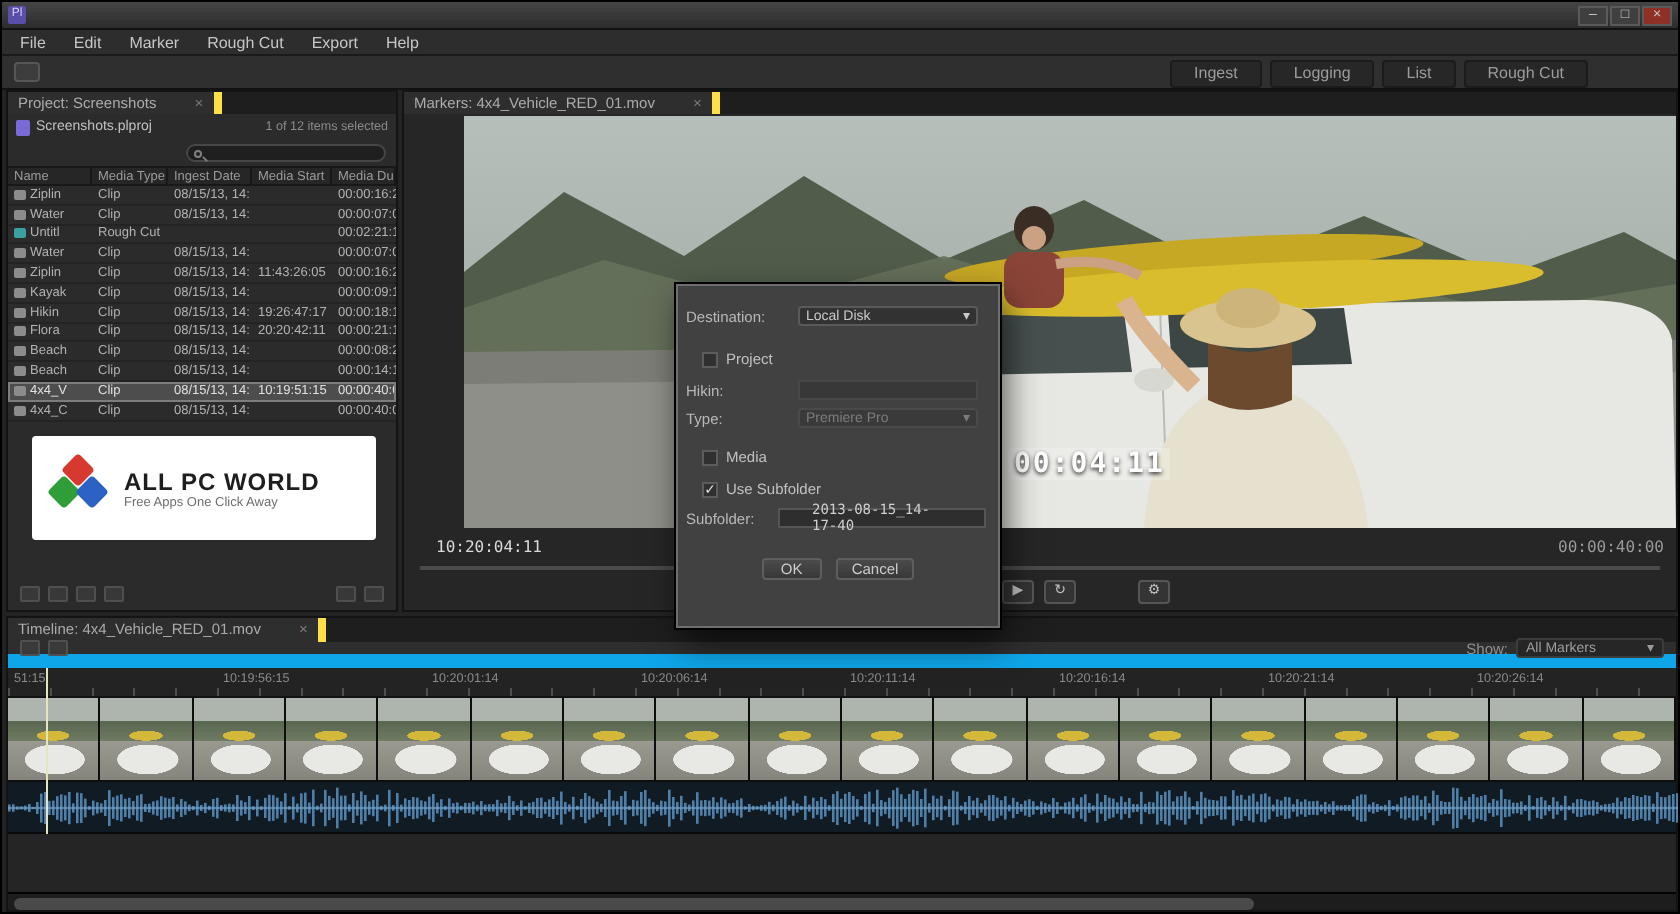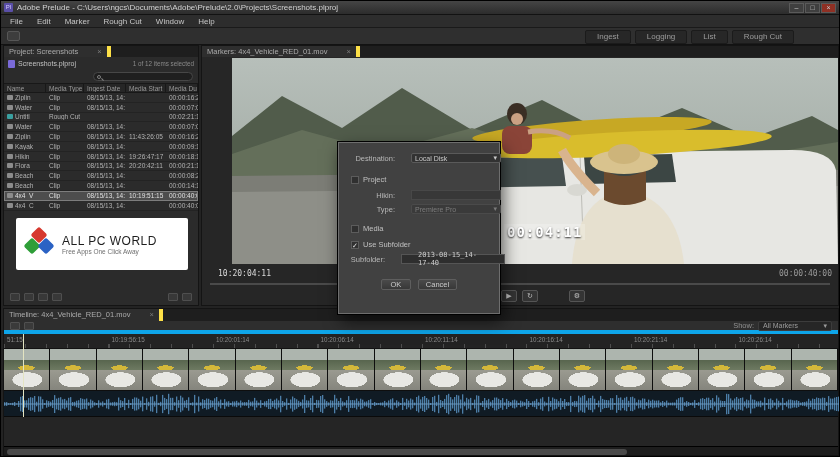--- a/index.html
+++ b/index.html
@@ -47,21 +47,21 @@
   .clip-icon{width:6px;height:5px;background:#8c8c8c;border-radius:1px;flex:none}
   .clip-icon.roughcut{background:#3aa0a0}
   .grid-row.selected .cell{color:#e0e0e0}
 
   .watermark{position:absolute;left:12px;top:172px;width:172px;height:52px;background:#fff;border-radius:2px;display:flex;align-items:center;padding:0 8px;gap:8px;z-index:3}
   .wm-logo{position:relative;width:30px;height:30px;flex:none}
   .wm-sq{position:absolute;width:12px;height:12px;transform:rotate(45deg);border-radius:2px}
   .wm-sq.red{left:9px;top:0}
   .wm-sq.green{left:2px;top:11px}
   .wm-sq.blue{left:16px;top:11px}
-  .wm-t1{font-size:12px;font-weight:normal;color:#1e1e1e;letter-spacing:.5px;line-height:14px}
+  .wm-t1{font-size:12px;font-weight:bold;color:#1e1e1e;letter-spacing:.5px;line-height:14px}
   .wm-t2{font-size:6.5px;color:#6e6e6e}
   .proj-bottom{position:absolute;left:0;bottom:3px;width:100%;height:11px;display:flex;align-items:center;gap:4px;padding:0 6px}
   .pb-icon{width:10px;height:8px;background:#383838;border:1px solid #4f4f4f;border-radius:1px}
   .pb-spacer{flex:1}
 
   
   .monitor{left:200px;top:44px;width:638px;height:261px;background:#262626}
   .video{position:absolute;left:30px;top:12px;width:606px;height:206px;background:#6d756c;overflow:hidden}
   .video svg{display:block;width:100%;height:100%}
   .vid-tc{position:absolute;left:272px;top:166px;font-family:"DejaVu Sans Mono",monospace;font-size:14px;font-weight:bold;color:#fff;background:rgba(255,255,255,.22);padding:0 3px;text-shadow:0 1px 2px rgba(0,0,0,.8);letter-spacing:1px}
@@ -70,21 +70,21 @@
   .mon-scrub{position:absolute;left:8px;top:237px;width:calc(100% - 16px);height:2px;background:#4a4a4a}
   .scrub-ph{position:absolute;left:32%;top:-2px;width:5px;height:6px;background:#c8c8c8;border-radius:1px}
   .transport{position:absolute;left:0;top:242px;width:100%;height:16px;display:flex;align-items:center;justify-content:center;gap:5px}
   .tr-btn{min-width:16px;height:12px;background:#343434;border:1px solid #555;border-radius:2px;color:#c0c0c0;font-size:7px;line-height:10px;text-align:center;padding:0 2px}
   .tr-btn.play{min-width:20px;font-size:8px}
   .tr-btn.settings{margin-left:26px}
 
   
   .timeline{left:2px;top:307px;width:836px;height:148px}
   .timeline .tabbar{height:12px}
-  .tl-controls{height:13px;background:#2e2e2e;display:flex;align-items:center;border-bottom:4px solid #0ea5e9;padding:0 6px;gap:4px}
+  .tl-controls{height:13px;background:#2e2e2e;display:flex;align-items:center;border-bottom:7px solid #0ea5e9;padding:0 6px;gap:4px}
   .tl-ctrl-icon{width:10px;height:8px;background:#3a3a3a;border:1px solid #505050;border-radius:1px}
   .tl-show{margin-left:auto;display:flex;align-items:center;gap:4px;font-size:7.5px;color:#909090}
   .tl-filter{width:74px;height:10px;background:#262626;border:1px solid #3c3c3c;border-radius:2px;font-size:7px;color:#9c9c9c;display:flex;align-items:center;padding:0 4px;justify-content:space-between}
   .ruler{position:relative;height:15px;background:#232323;border-bottom:1px solid #121212}
   .ruler-label{position:absolute;top:2px;font-size:6.3px;color:#8a8a8a;white-space:nowrap}
   .ruler-ticks{position:absolute;bottom:0;left:0;width:100%;height:4px;background:repeating-linear-gradient(90deg,#4e4e4e 0 1px,rgba(0,0,0,0) 1px 20.9px)}
   .track-video{position:relative;height:42px;background:#1c1c1c;display:flex;border-bottom:1px solid #0e0e0e}
   .thumb{flex:1;height:100%;border-right:1px solid #0e0e0e;background:
     radial-gradient(ellipse 55% 30% at 52% 75%, #e8e8e4 0 60%, rgba(0,0,0,0) 61%),
     radial-gradient(ellipse 30% 10% at 50% 46%, #d4b83a 0 60%, rgba(0,0,0,0) 61%),
@@ -96,51 +96,50 @@
   .tl-thumb-bar{position:absolute;left:3px;top:1.5px;width:620px;height:6px;background:#4a4a4a;border-radius:3px}
   .playhead{position:absolute;left:19px;top:25px;width:1px;height:83px;background:#e4e4c2;z-index:5}
 
   
   .dialog{position:absolute;left:337px;top:141px;width:162px;height:172px;background:#414141;border:1px solid #6e6e6e;outline:1px solid #000;box-shadow:3px 7px 16px rgba(0,0,0,.65);z-index:50}
   .dlg-title{height:13px;background:linear-gradient(#3a3a3a,#262626);border-bottom:1px solid #141414;display:flex;align-items:center;padding:0 4px}
   .dlg-title-text{font-size:8px;color:#d4d4d4}
   .dlg-close{margin-left:auto;width:16px;height:9px;background:linear-gradient(#d05548,#9c2c1e);border:1px solid #6a160c;border-radius:1px;color:#fff;font-size:7px;line-height:7px;text-align:center}
   .dlg-body{position:relative;height:calc(100% - 13px);font-size:7.5px}
   .d-row{position:absolute;display:flex;align-items:center}
-  .d-label{width:52px;text-align:right;margin-right:16px;font-size:7.5px;color:#b8b8b8;flex:none}
+  .d-label{width:52px;text-align:left;margin-right:4px;font-size:7.5px;color:#b8b8b8;flex:none}
   .dlg-select{width:90px;height:10px;background:#323232;border:1px solid #5a5a5a;border-radius:2px;display:flex;align-items:center;justify-content:space-between;padding:0 3px;font-size:7px;color:#cacaca}
   .dlg-select.disabled{color:#7c7c7c;border-color:#4a4a4a;background:#3a3a3a}
   .dlg-input{width:90px;height:10px;background:#2e2e2e;border:1px solid #555;font-size:7px;color:#cfcfcf;display:flex;align-items:center;padding:0 16px;font-family:"DejaVu Sans Mono",monospace}
   .dlg-input.disabled{border-color:#484848;background:#383838}
   .cb{width:8px;height:8px;background:#303030;border:1px solid #5c5c5c;margin-right:4px;font-size:7px;line-height:7px;text-align:center;color:#e0e0e0;flex:none}
   .d-sect{font-size:7.5px;color:#c0c0c0}
   .d-btns{left:0;top:136px;width:100%;justify-content:center;gap:7px}
   .dlg-btn{min-width:30px;height:11px;background:linear-gradient(#4a4a4a,#383838);border:1px solid #5e5e5e;border-radius:2px;font-size:7.5px;color:#cccccc;text-align:center;line-height:9px;padding:0 7px}
 </style>
 </head>
 <body>
 
 <div class="app">
 
   <div class="titlebar">
     <div class="app-icon">Pl</div>
-    <div class="title-text">Adobe Prelude - C:\Users\ngcs\Documents\Adobe\Prelude\2.0\Projects\Screenshots.plproj</div>
     <div class="win-btns">
       <div class="win-btn"><span>–</span></div>
       <div class="win-btn"><span>□</span></div>
       <div class="win-btn close"><span>×</span></div>
     </div>
   </div>
 
   <div class="menubar" id="menu-items">
       <div class="menu-item">File</div>
       <div class="menu-item">Edit</div>
       <div class="menu-item">Marker</div>
       <div class="menu-item">Rough Cut</div>
-      <div class="menu-item">Window</div>
+      <div class="menu-item">Export</div>
       <div class="menu-item">Help</div>
     </div>
 
   <div class="toolbar">
     <div class="tool-icon"></div>
     <div class="workspaces" id="workspaces">
         <div class="ws-btn">Ingest</div>
         <div class="ws-btn">Logging</div>
         <div class="ws-btn">List</div>
         <div class="ws-btn">Rough Cut</div>

